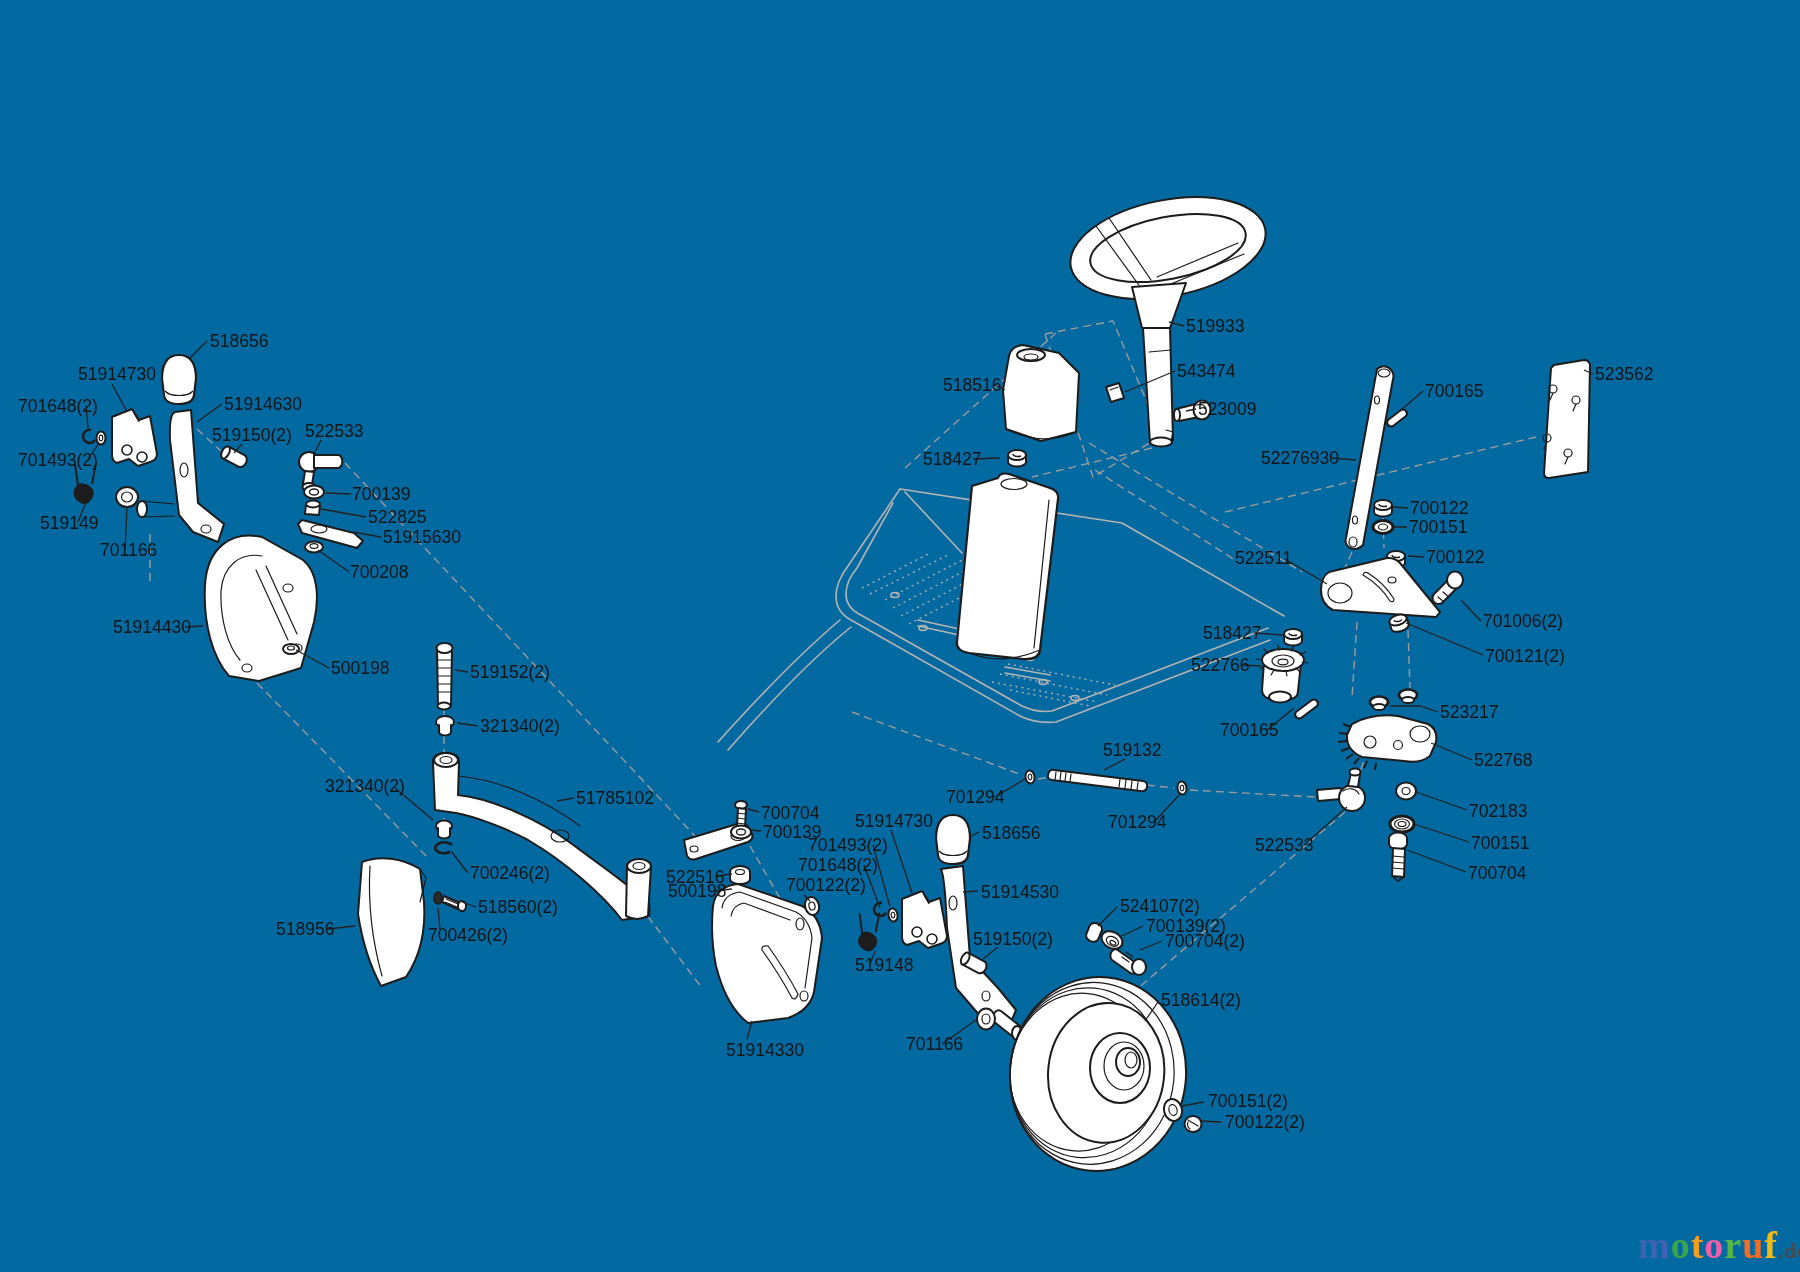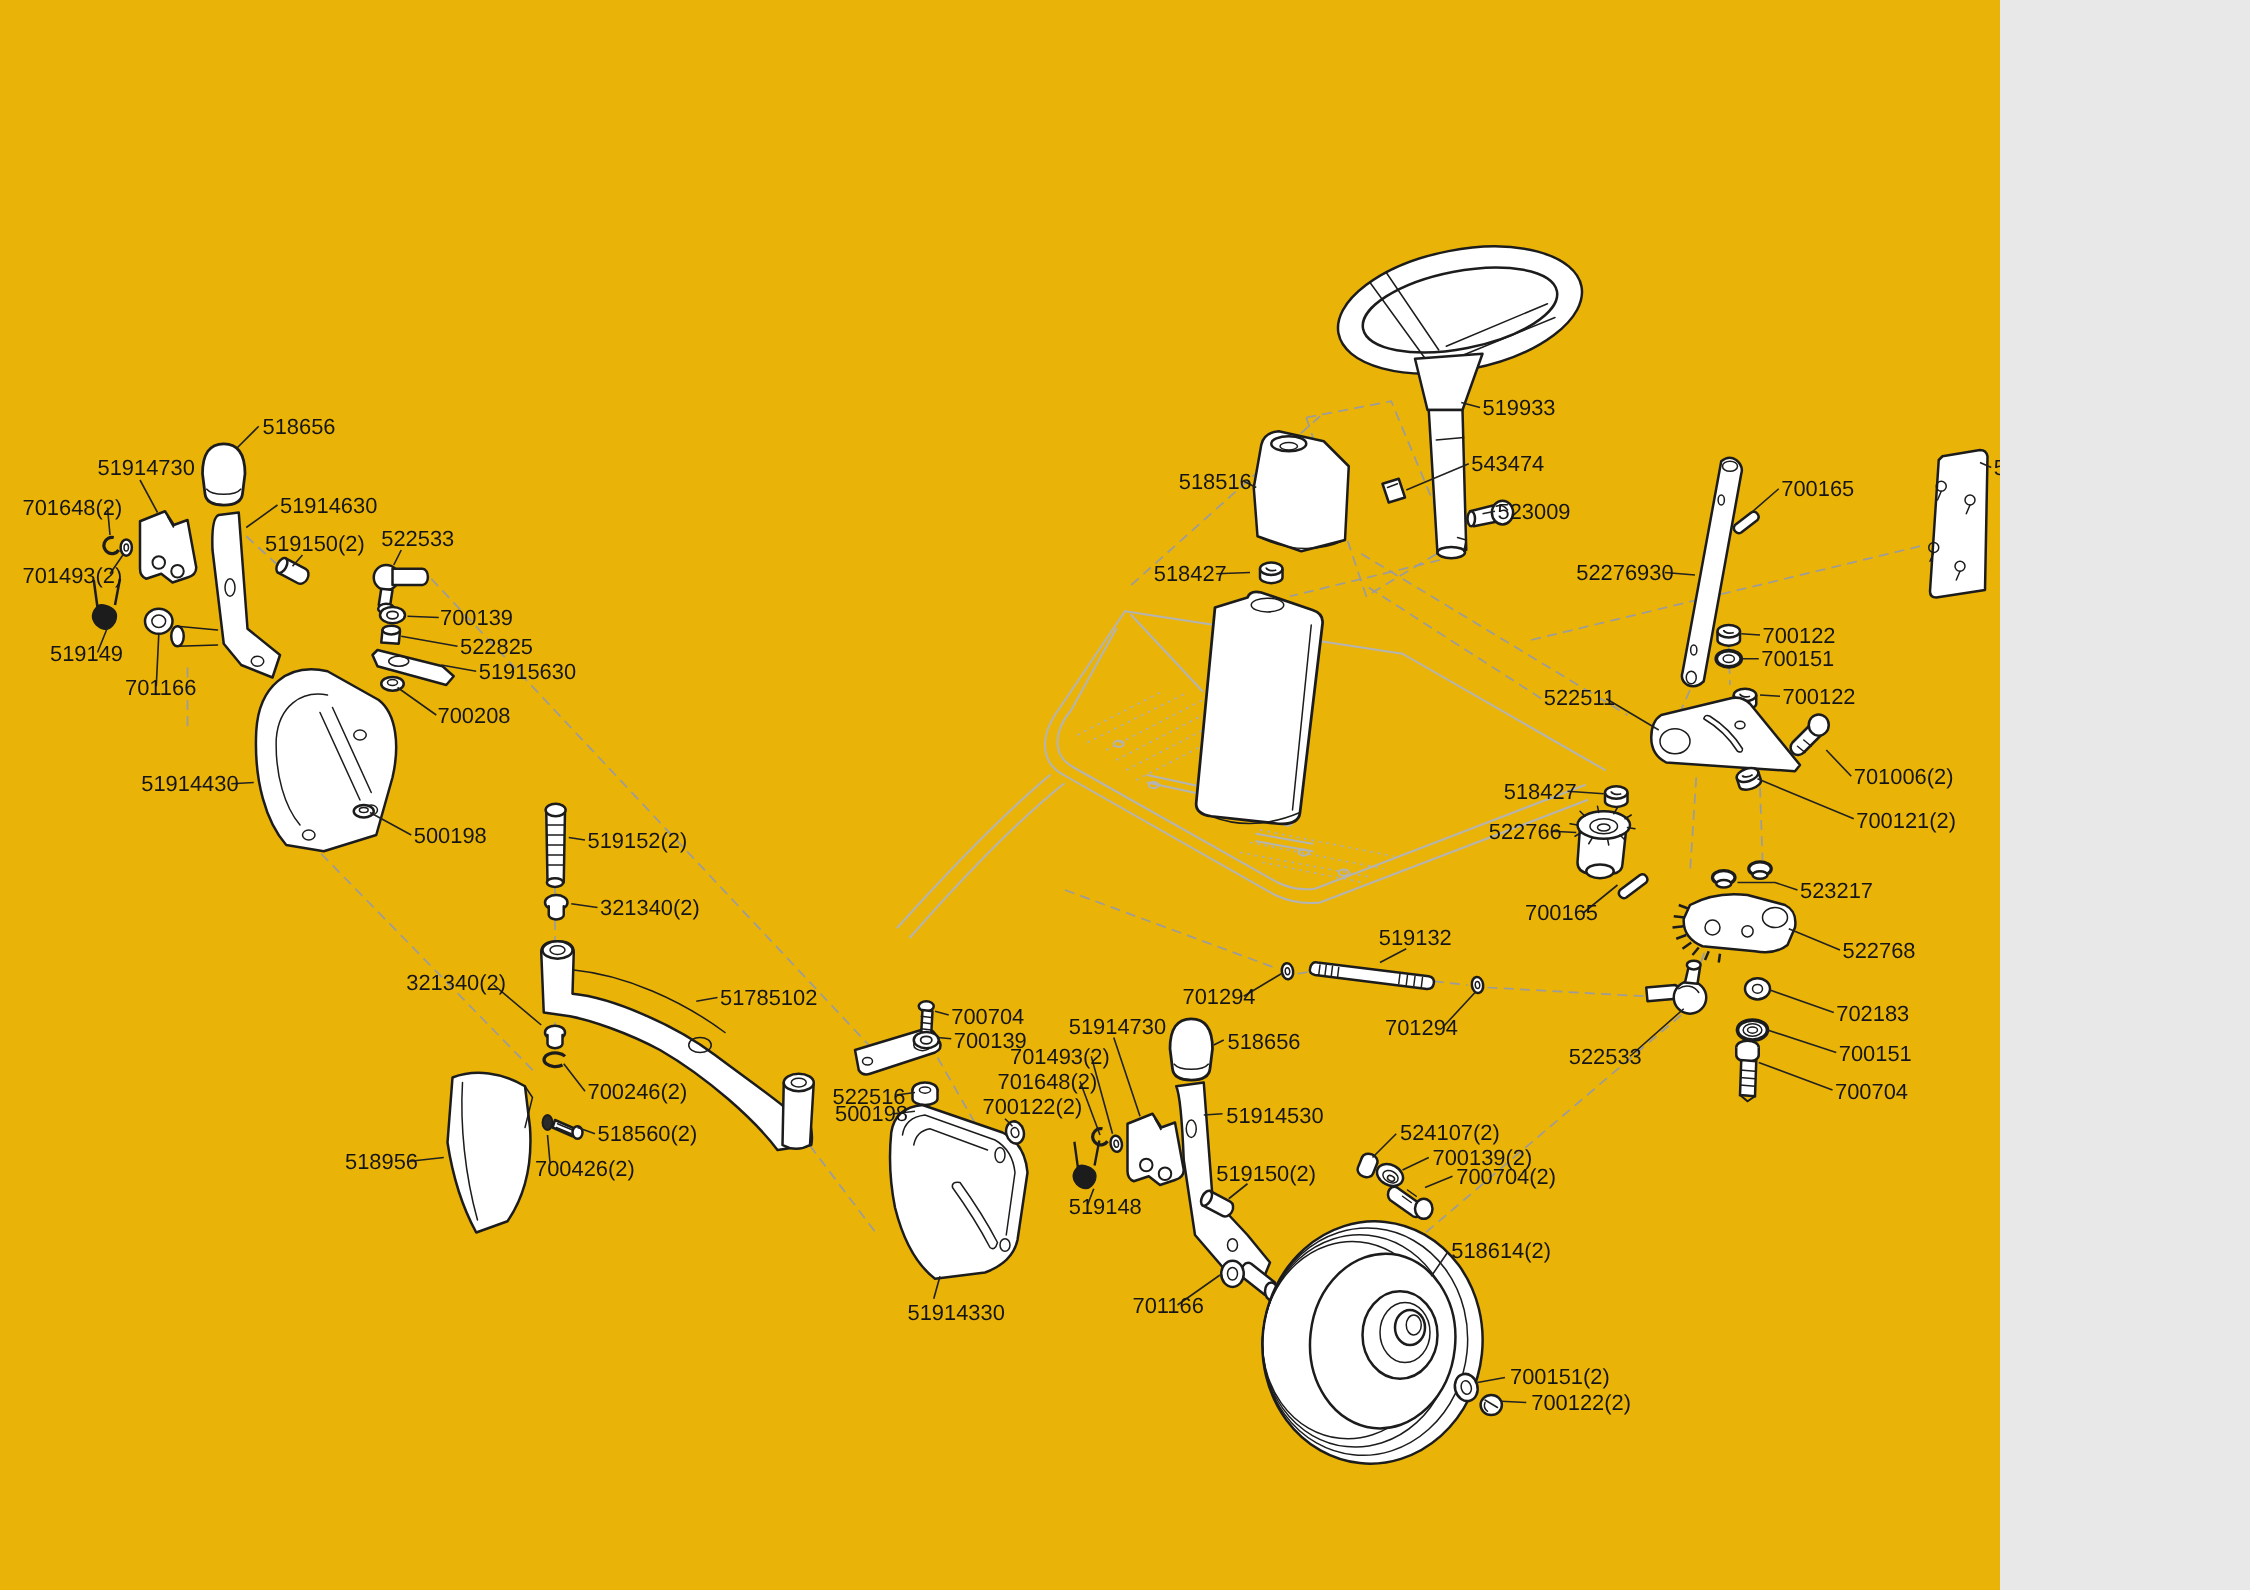--- a/index.html
+++ b/index.html
@@ -1,16 +1,16 @@
 <!DOCTYPE html>
 <html><head>
 <meta charset="utf-8">
 <style>
   html,body{margin:0;padding:0;background:#e8e8e8;}
-  .stage{position:relative;width:1600px;height:1272px;background:#eab308;overflow:hidden;
+  .stage{position:relative;width:1800px;height:1272px;background:#0369a1;overflow:hidden;
          font-family:"Liberation Sans",sans-serif;}
   svg{display:block}
   .lbl{font-family:"Liberation Sans",sans-serif;font-size:17.5px;fill:#151515;}
   .part{fill:#ffffff;stroke:#1c1c1c;stroke-width:2;stroke-linejoin:round;stroke-linecap:round;}
   .thin{fill:none;stroke:#1c1c1c;stroke-width:1.2;stroke-linecap:round;}
   .ghost{fill:none;stroke:#b4b4b4;stroke-width:1.6;stroke-linejoin:round;stroke-linecap:round;}
   .ghostdot{fill:none;stroke:#b0b0b0;stroke-width:1.4;stroke-dasharray:2 4;}
   .dash{fill:none;stroke:#9c9c9c;stroke-width:1.4;stroke-dasharray:8 5;}
   .leader{fill:none;stroke:#222;stroke-width:1.3;}
   .logo-text{font-family:"Liberation Serif",serif;font-weight:bold;font-size:38px;letter-spacing:1px;}

